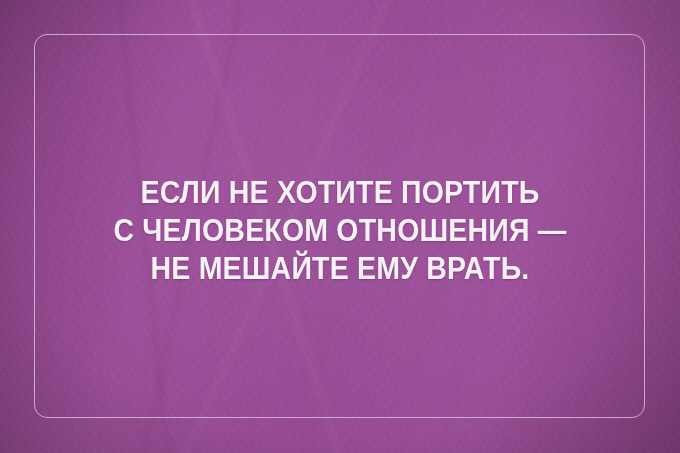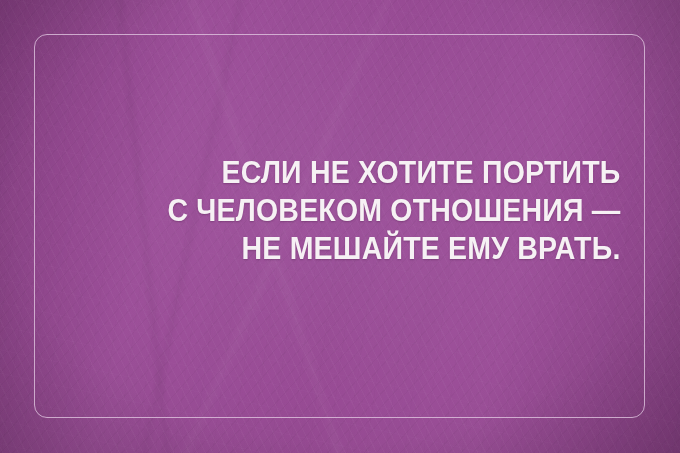--- a/index.html
+++ b/index.html
@@ -111,22 +111,22 @@
     border-radius: 13px;
     box-sizing: border-box;
     pointer-events: none;
   }
 
   
   .quote {
     position: absolute;
     left: 0;
     right: 0;
-    top: 153px;
-    text-align: right;
+    top: 173px;
+    text-align: center;
     padding: 0 40px;
     box-sizing: border-box;
   }
 
   .quote-line {
     display: block;
     color: #F6F1F4;
     font-weight: bold;
     font-size: 30.5px;
     line-height: 38px;

